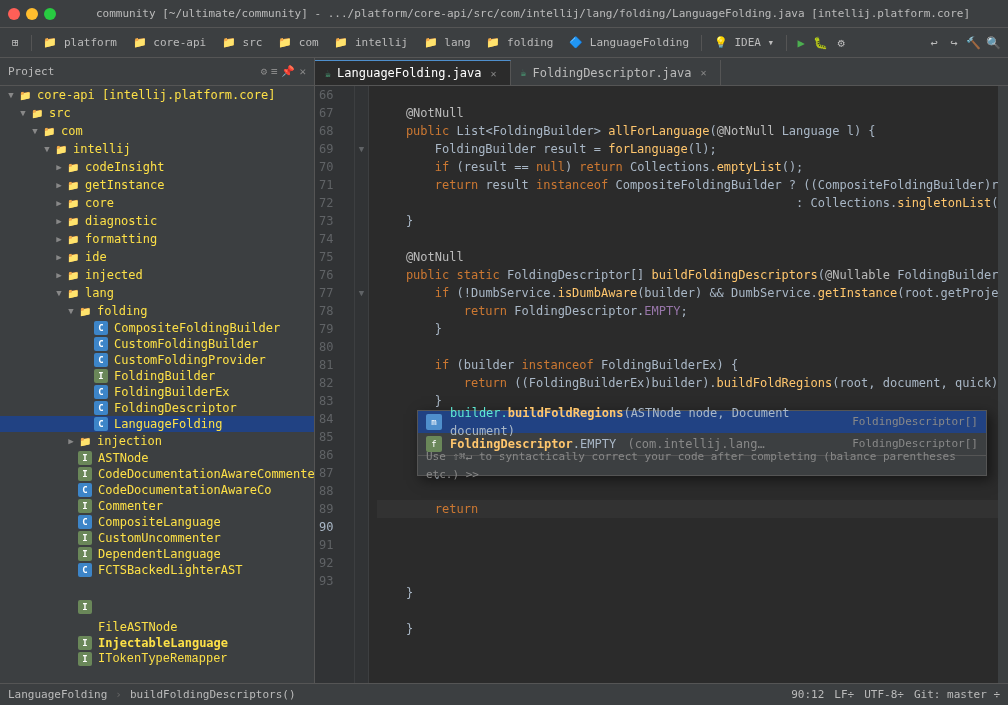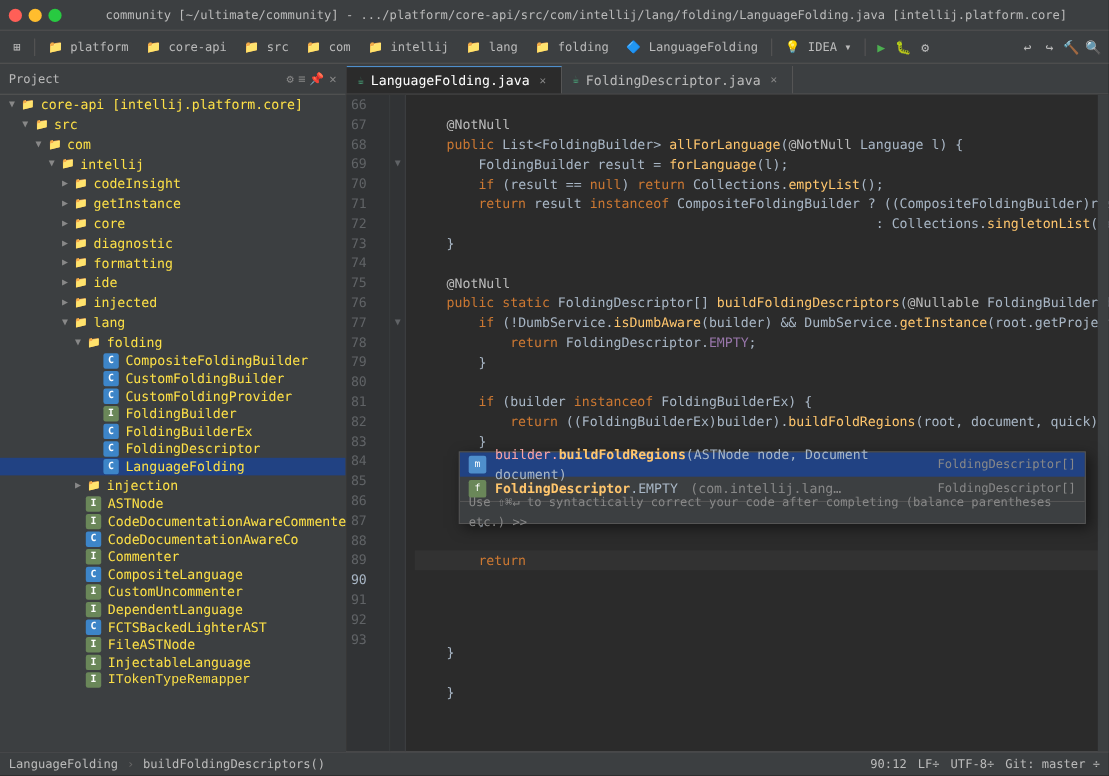--- a/index.html
+++ b/index.html
@@ -613,28 +613,28 @@
         <span class="tree-indent" style="width:64px;"></span>
         <span class="tree-arrow" style="width:14px;"></span>
         <span class="tree-icon" style="background:#3d85c8;color:white;border-radius:2px;font-size:9px;font-weight:bold;width:14px;height:14px;display:inline-flex;align-items:center;justify-content:center;">C</span>
         <span class="tree-label" style="margin-left:3px;">FCTSBackedLighterAST</span>
       </div>
 
       <div class="tree-item">
         <span class="tree-indent" style="width:64px;"></span>
         <span class="tree-arrow" style="width:14px;"></span>
         <span class="tree-icon" style="background:#6a8759;color:white;border-radius:2px;font-size:9px;font-weight:bold;width:14px;height:14px;display:inline-flex;align-items:center;justify-content:center;">I</span>
-        <span class="tree-label" style="margin-left:3px;">FileASTNode</span>
+        <span class="tree-label" style="margin-left:3px;margin-top:41px;">FileASTNode</span>
       </div>
 
       <div class="tree-item">
         <span class="tree-indent" style="width:64px;"></span>
         <span class="tree-arrow" style="width:14px;"></span>
         <span class="tree-icon" style="background:#6a8759;color:white;border-radius:2px;font-size:9px;font-weight:bold;width:14px;height:14px;display:inline-flex;align-items:center;justify-content:center;">I</span>
-        <span class="tree-label" style="margin-left:3px;">InjectableLanguage</span>
+        <span class="tree-label" style="margin-left:3px;font-weight:bold;">InjectableLanguage</span>
       </div>
 
       <div class="tree-item">
         <span class="tree-indent" style="width:64px;"></span>
         <span class="tree-arrow" style="width:14px;"></span>
         <span class="tree-icon" style="background:#6a8759;color:white;border-radius:2px;font-size:9px;font-weight:bold;width:14px;height:14px;display:inline-flex;align-items:center;justify-content:center;">I</span>
         <span class="tree-label" style="margin-left:3px;font-family:Liberation Mono, monospace;">ITokenTypeRemapper</span>
       </div>
 
     </div>
@@ -783,21 +783,21 @@
         </div>
         <div class="code-line"></div>
         <div class="code-line current-line">
           <span class="kw">        return </span><span style="border-left:2px solid #a9b7c6;margin-left:1px;"></span>
         </div>
 
         <div class="autocomplete">
           <div class="autocomplete-item selected">
             <span class="autocomplete-item-icon">m</span>
             <span class="autocomplete-item-code">
-              <span style="color:#fca5a5;">builder.</span><span class="ac-highlight">buildFoldRegions</span><span style="color:#a9b7c6;">(</span><span class="ac-param">ASTNode </span><span style="color:#a9b7c6;">node</span><span>, </span><span class="ac-param">Document </span><span style="color:#a9b7c6;">document</span><span>)</span>
+              <span style="color:#5eead4;">builder.</span><span class="ac-highlight">buildFoldRegions</span><span style="color:#a9b7c6;">(</span><span class="ac-param">ASTNode </span><span style="color:#a9b7c6;">node</span><span>, </span><span class="ac-param">Document </span><span style="color:#a9b7c6;">document</span><span>)</span>
             </span>
             <span class="autocomplete-item-type">FoldingDescriptor[]</span>
           </div>
           <div class="autocomplete-item">
             <span class="autocomplete-item-icon green">f</span>
             <span class="autocomplete-item-code">
               <span class="ac-highlight">FoldingDescriptor</span><span style="color:#a9b7c6;">.EMPTY</span>
               <span style="color:#888; margin-left:4px;">(com.intellij.lang…</span>
             </span>
             <span class="autocomplete-item-type">FoldingDescriptor[]</span>

